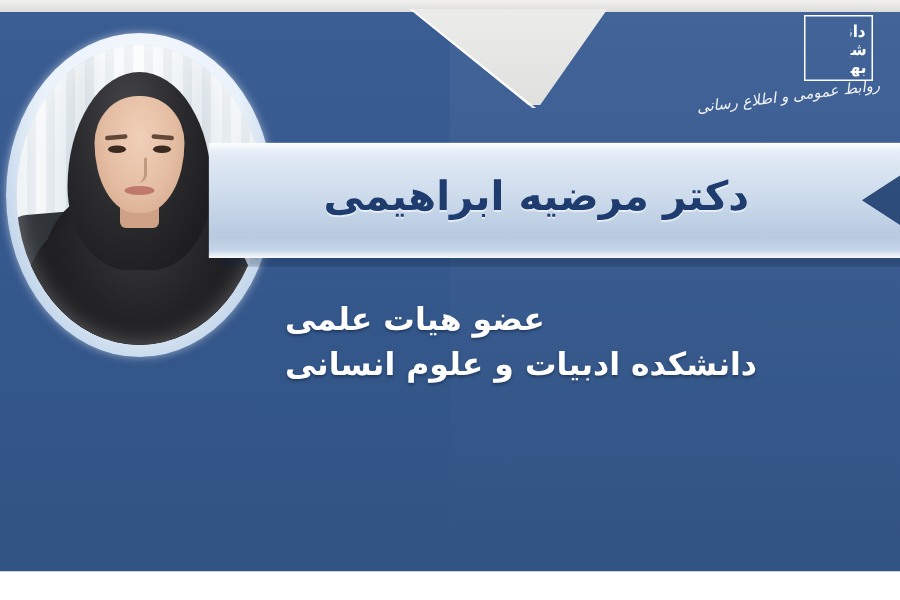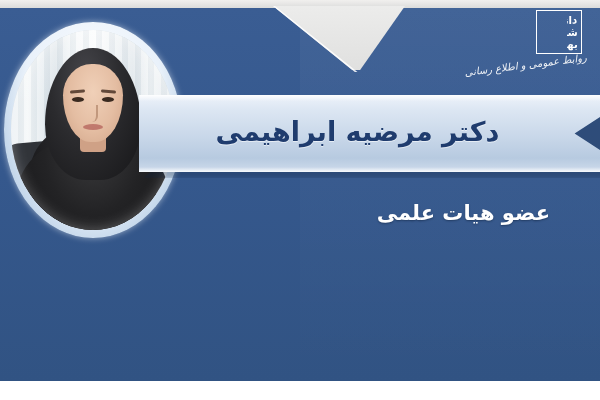--- a/index.html
+++ b/index.html
@@ -291,21 +291,21 @@
     padding-bottom: 4px;
     text-shadow: 0 1px 0 rgba(255,255,255,.55);
   }
 
   
   .subtitle {
     position: absolute;
     left: 190px;
     top: 198px;
     width: 360px;
-    text-align: right;
+    text-align: left;
     direction: rtl;
     color: #ffffff;
     font-weight: bold;
     line-height: 1.45;
     text-shadow: 0 1px 2px rgba(10,26,50,.45);
   }
   .subtitle .line1 { font-size: 21px; display: block; }
   .subtitle .line2 { font-size: 21px; display: block; }
 
   
@@ -404,20 +404,21 @@
     <div class="ribbon-shadow"></div>
     <div class="ribbon-body">
       <div class="ribbon-hl-top"></div>
       <div class="ribbon-hl-bot"></div>
     </div>
     <div class="ribbon-name">دکتر مرضیه ابراهیمی</div>
   </div>
 
   <div class="subtitle">
     <span class="line1">عضو هیات علمی</span>
+    <span class="line2">دانشکده ادبیات و علوم انسانی</span>
   </div>
 
   <div class="logo-block">
     <div class="logo-box">
       <div class="logo-box-inner">
         <span class="l1">دانشگاه</span>
         <span class="l2">شهید</span>
         <span class="l3">بهشتی</span>
       </div>
     </div>

